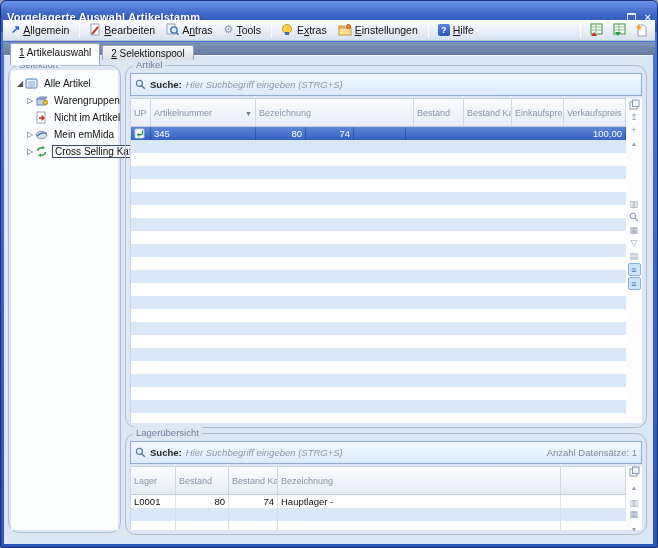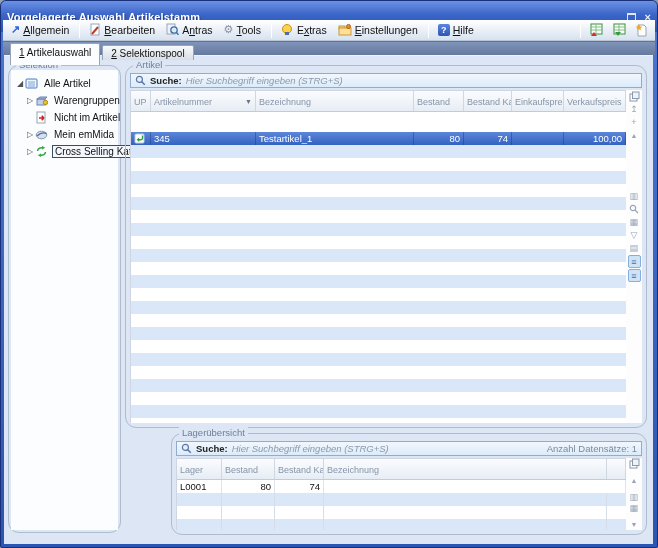--- a/index.html
+++ b/index.html
@@ -62,63 +62,63 @@
   }
 
   
   .groupbox{ position:absolute; border:1px solid #aebcce; border-radius:11px; }
   .gb-label{
     position:absolute; top:-7px; left:7px; background:#dce6f4; padding:0 3px;
     font-size:9.5px; color:#6f7f9a;
   }
   .gb-selektion{ left:4px; top:9px; width:113px; bottom:11px; }
   .gb-artikel{ left:121px; top:9px; right:6px; height:363px; }
-  .gb-lager{ left:121px; top:377px; right:6px; bottom:9px;margin-left:46px; }
+  .gb-lager{ left:121px; top:377px; right:6px; bottom:9px; }
   .gb-inner{ position:absolute; left:4px; right:4px; top:7px; bottom:4px; display:flex; flex-direction:column; }
 
   
   .tree{ position:absolute; inset:4px 2px 2px 2px; background:#fbfdff; padding-top:5px; }
   .trow{ height:17px; display:flex; align-items:center; font-size:10px; color:#111; cursor:default; }
   .trow.root{ padding-left:4px; }
   .trow.child{ padding-left:14px; }
   .texp{ width:10px; font-size:8px; color:#555; text-align:center; flex:0 0 10px; }
   .texp.none{ visibility:hidden; }
   .ticon{ width:14px; height:13px; margin-right:3px; flex:0 0 14px; display:flex; align-items:center; }
   .tlabel{ white-space:nowrap; padding:0 2px; }
   .trow.selected .tlabel{ border:1px solid #3c4c66; background:#f4f8fd; }
 
   
   .searchbar{
-    height:15px; display:flex; align-items:center; gap:4px; padding:0 4px;
+    height:23px; display:flex; align-items:center; gap:4px; padding:0 4px;
     border:1px solid #90acd0; margin-bottom:2px;
     background:linear-gradient(180deg,#f2f7fd,#dcebfa);
     font-size:9.5px;
   }
   .s-label{ font-weight:bold; color:#222; }
   .s-hint{ font-style:italic; color:#8e9aab; }
   .s-count{ margin-left:auto; color:#7e8a9c; }
 
   
   .table-zone{ flex:1; display:flex; min-height:0; }
   .tbl{ flex:1; display:flex; flex-direction:column; border-left:1px solid #cdd6e2; min-width:0; background:#fff; }
-  .hdr{ height:22px; display:flex; background:linear-gradient(180deg,#fbfcfe,#e7edf5);
+  .hdr{ height:29px; display:flex; background:linear-gradient(180deg,#fbfcfe,#e7edf5);
         border-top:1px solid #cdd6e2; border-bottom:1px solid #c3cbd6; }
   .hc{ font-size:9px; color:#8795a8; padding:1px 3px 0 3px; border-right:1px solid #cfd7e1;
        white-space:nowrap; overflow:hidden; display:flex; align-items:center; cursor:default;}
   .hc .sort{ margin-left:auto; font-size:7px; color:#68788c; }
   .row{ height:13px; display:flex; font-size:9.5px; align-items:center; }
   .cell{ padding:0 3px; white-space:nowrap; overflow:hidden; height:100%; display:flex; align-items:center; }
   .num{ justify-content:flex-end; }
 
   
   .c-up{ width:20px; flex:0 0 20px;} .c-art{ width:105px; flex:0 0 105px;}
   .c-bez{ width:158px; flex:0 0 158px;} .c-bst{ width:50px; flex:0 0 50px;}
   .c-bkk{ width:48px; flex:0 0 48px;} .c-ek{ width:52px; flex:0 0 52px;}
   .c-vk{ flex:1; }
-  .selrow{ background:linear-gradient(180deg,#5c86d9,#3462c2); color:#fff;margin-top:20px; }
+  .selrow{ background:linear-gradient(180deg,#5c86d9,#3462c2); color:#fff; }
   .selrow .cell{ border-right:1px solid rgba(18,40,94,.35); }
   .art-stripes{ flex:1; background:repeating-linear-gradient(180deg,#d9e7f8 0 13px,#ffffff 13px 26px); }
 
   
   .l-lag{ width:45px; flex:0 0 45px;} .l-bst{ width:53px; flex:0 0 53px;}
   .l-bkk{ width:49px; flex:0 0 49px;} .l-bez{ width:283px; flex:0 0 283px;}
   .l-x{ flex:1; }
   .lrow{ background:#fff; color:#111;text-align:right; }
   .lrow .cell{ border-right:1px solid #dde4ec; }
   .lg-stripes{ flex:1; display:flex; }
@@ -337,21 +337,20 @@
             </div>
             <div class="row selrow">
               <span class="cell c-up">
                   <svg width="11" height="11">
                     <rect x="1" y="1" width="9" height="9" rx="1" fill="#ffffff" stroke="#b9cbe4"></rect>
                     <path d="M8.5 2.5 V5 A1.8 1.8 0 0 1 6.7 6.8 H4.5" stroke="#2f9e3f" stroke-width="1.4" fill="none"></path>
                     <path d="M5.2 4.6 L2.6 6.8 L5.2 9 Z" fill="#2f9e3f"></path>
                   </svg>
                 </span>
               <span class="cell c-art">345</span>
-              <span class="cell c-bez">Testartikel_1</span>
               <span class="cell c-bst num">80</span>
               <span class="cell c-bkk num">74</span>
               <span class="cell c-ek num"></span>
               <span class="cell c-vk num">100,00</span>
             </div>
             <div class="art-stripes"></div>
           </div>
           <div class="strip">
             <span class="sico">
                 <svg width="11" height="11">
@@ -399,20 +398,21 @@
               <span class="hc l-lag">Lager</span>
               <span class="hc l-bst">Bestand</span>
               <span class="hc l-bkk">Bestand Kalk.</span>
               <span class="hc l-bez">Bezeichnung</span>
               <span class="hc l-x"></span>
             </div>
             <div class="row lrow">
               <span class="cell l-lag">L0001</span>
               <span class="cell l-bst num">80</span>
               <span class="cell l-bkk num">74</span>
+              <span class="cell l-bez">Hauptlager -</span>
               <span class="cell l-x"></span>
             </div>
             <div class="lg-stripes">
               <span class="lg-col l-lag"></span>
                 <span class="lg-col l-bst"></span>
                 <span class="lg-col l-bkk"></span>
                 <span class="lg-col l-bez"></span>
                 <span class="lg-col l-x" style="border-right:none"></span>
             </div>
           </div>

